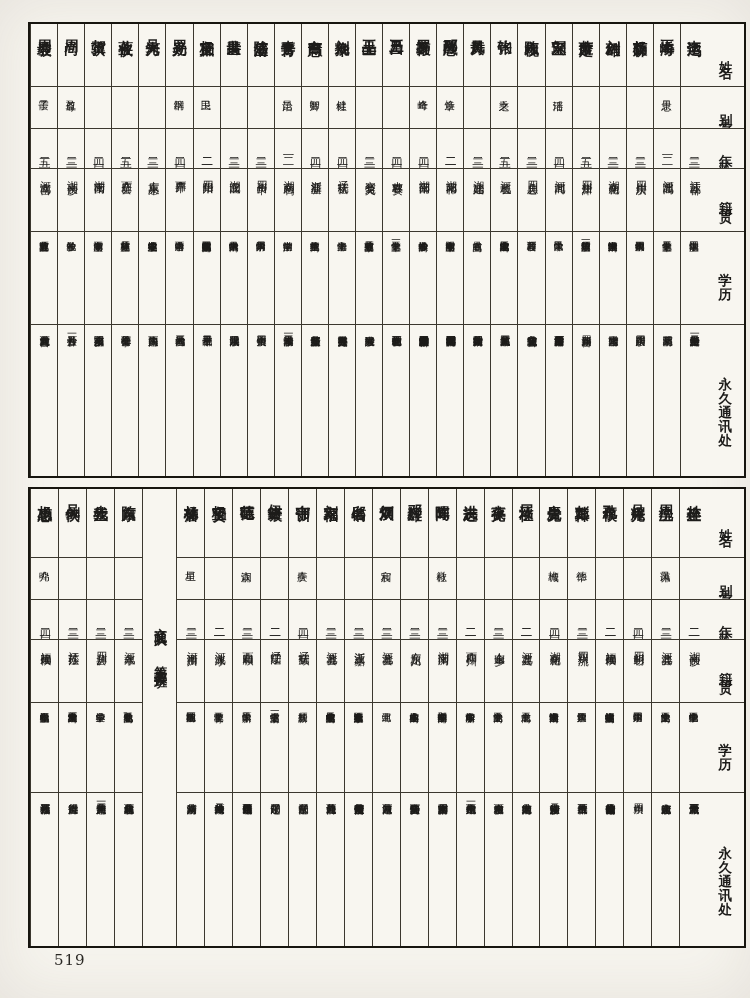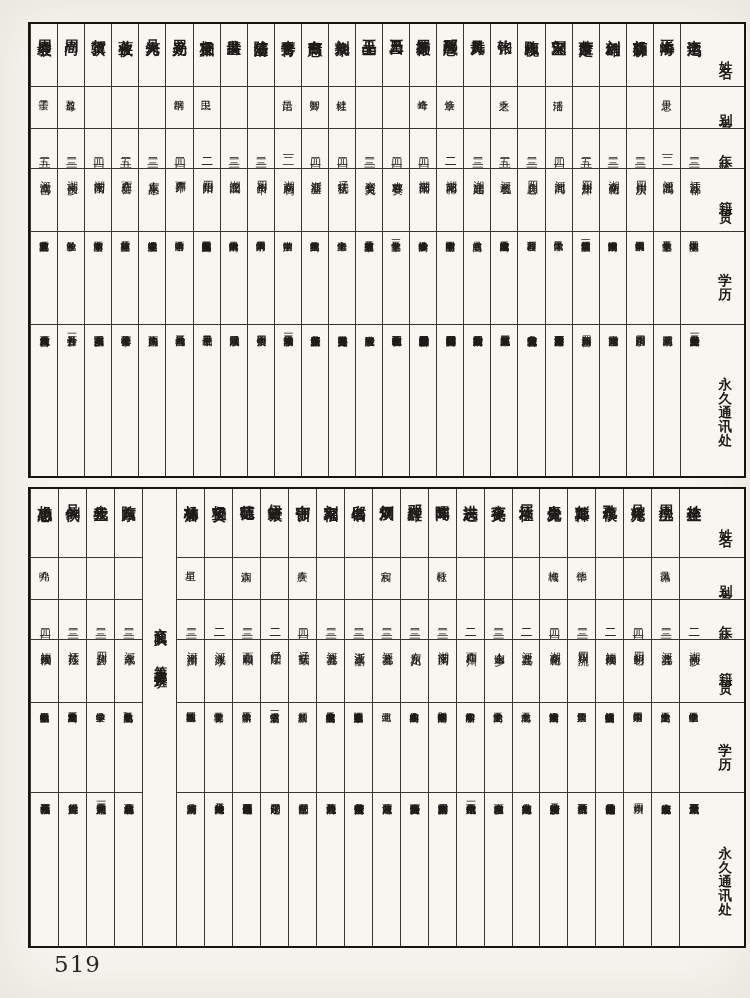--- a/index.html
+++ b/index.html
@@ -32,21 +32,21 @@
   
   .col.header .cell{background:#f8f6f0;}
   .col.header .vtext{margin:auto;height:auto;font-size:13.5px;font-weight:bold;letter-spacing:6px;padding:0;}
   .col.header .c-addr .vtext{letter-spacing:14px;}
   .col.header .c-edu .vtext{letter-spacing:16px;}
   .col.header .c-native .vtext{letter-spacing:10px;}
   
   .col.divider .cell{border-top:none;}
   .col.divider .vtext{font-size:13px;font-weight:bold;padding-top:128px;letter-spacing:2px;}
   .page-number{position:absolute;left:54px;top:951px;font-family:"DejaVu Serif",serif;
-               font-size:23px;color:#2a2824;letter-spacing:1px;}
+               font-size:15px;color:#2a2824;letter-spacing:1px;}
 </style>
 </head>
 <body>
 
 <div class="sheet">
   <div class="rtable" id="table-top">
       <div class="col header">
         <div class="cell c-name">
           <span class="vtext">姓名</span>
         </div>

